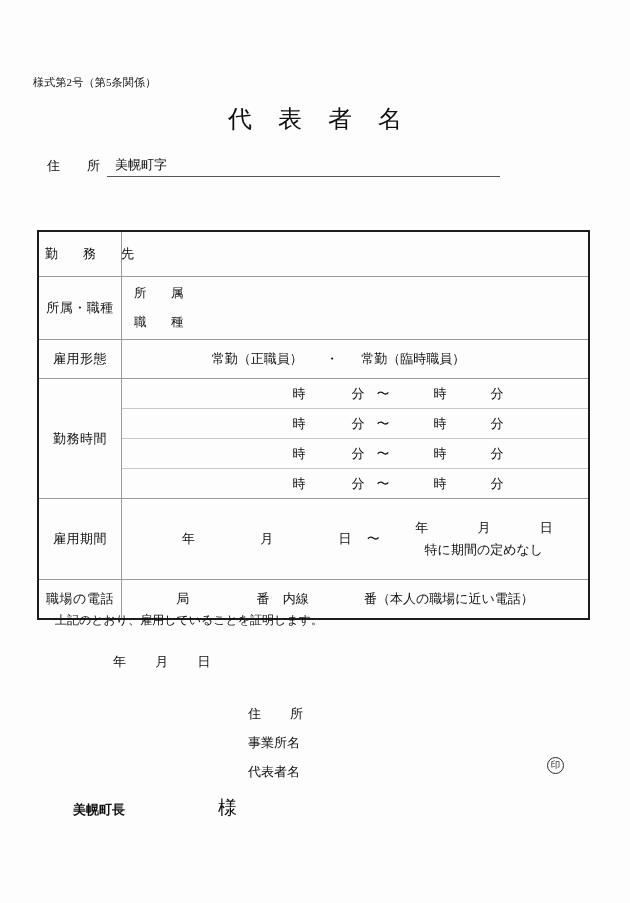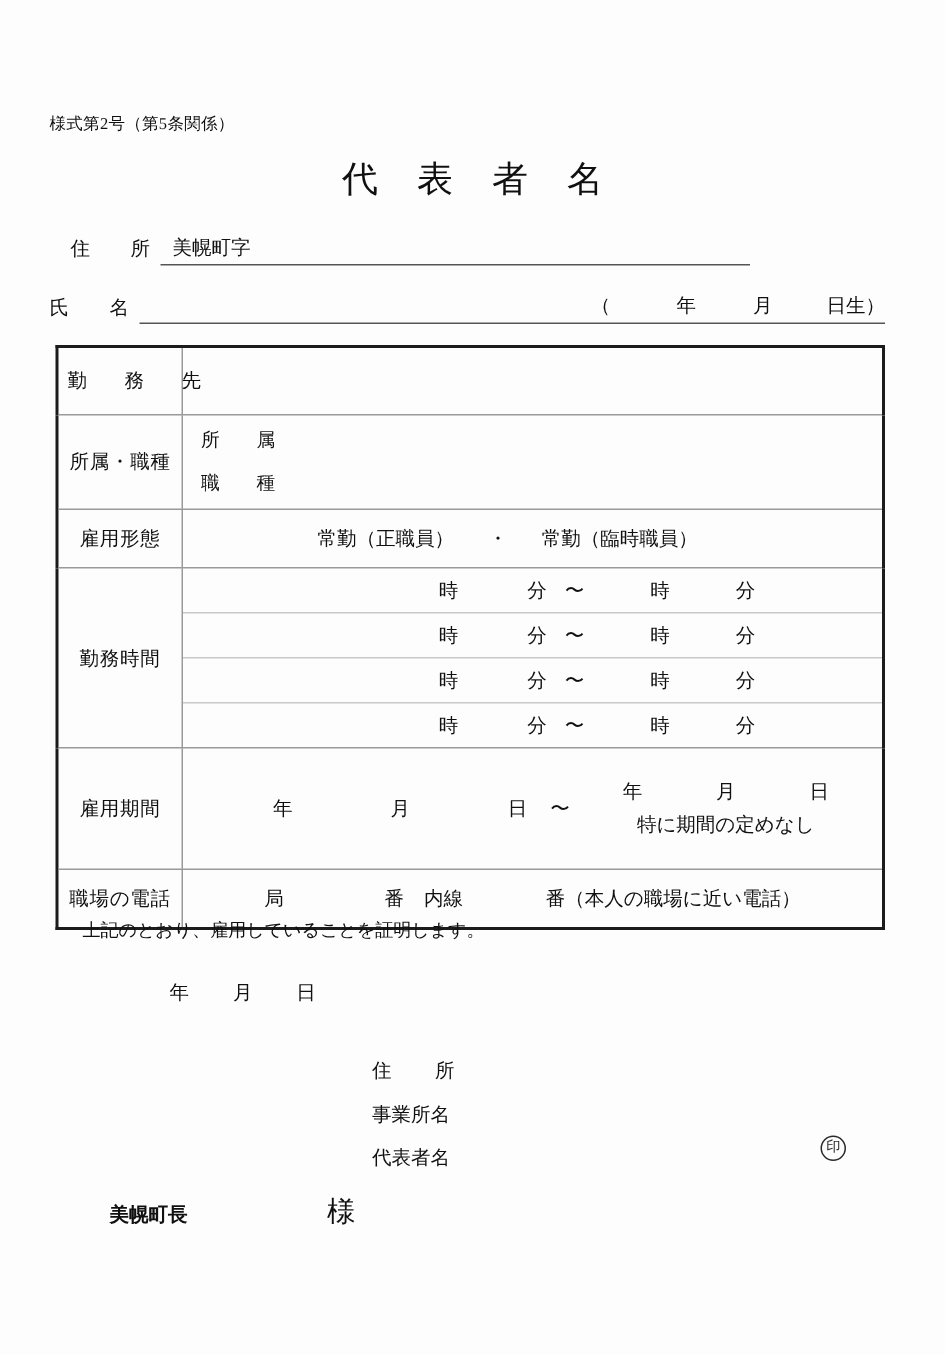--- a/index.html
+++ b/index.html
@@ -256,32 +256,20 @@
 
   <div class="doc-title">代表者名</div>
 
   <div class="field-row" id="addr-row">
     <span class="field-label spaced2">住　所</span>
     <span class="underline">
       <span class="uline-text">美幌町字</span>
     </span>
   </div>
 
-  <div class="field-row" id="name-row">
-    <span class="field-label spaced2">氏　名</span>
-    <span class="underline name-underline"></span>
-    <span class="underline dob-underline">
-      <span class="dob-inner">
-        <span class="dob-open">（</span>
-        <span class="dob-y">年</span>
-        <span class="dob-m">月</span>
-        <span>日生）</span>
-      </span>
-    </span>
-  </div>
 
   <table class="tbl">
     <tbody>
 
       <tr>
         <td class="lbl-cell lbl-wide outer-l outer-t" style="height:44px">勤　務　先</td>
         <td class="cell-pad outer-r outer-t"></td>
       </tr>
 
       <tr>

